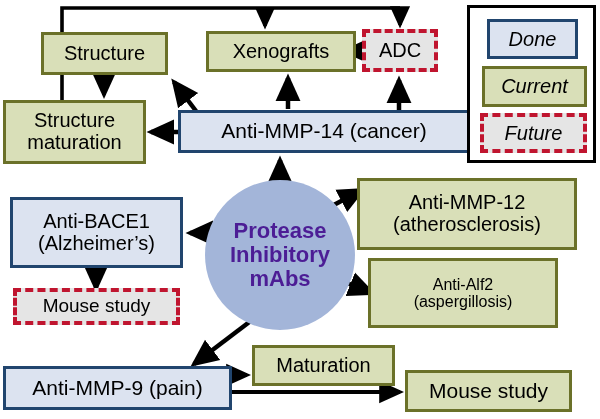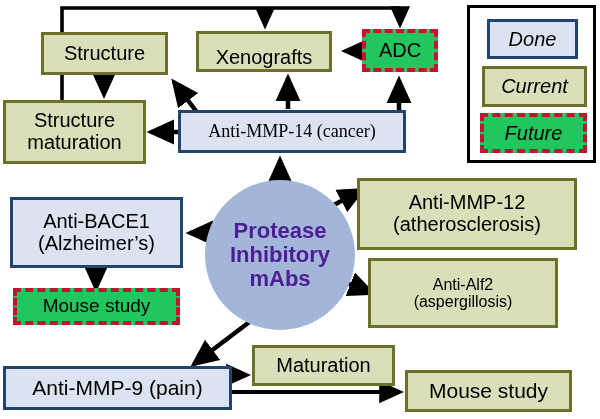--- a/index.html
+++ b/index.html
@@ -42,21 +42,21 @@
   
   .n-current {
     background: #d9dfb8;
     border: 3px solid #6b7129;
   }
   .n-done {
     background: #dce3f0;
     border: 3px solid #21456e;
   }
   .n-future {
-    background: #22c55e;
+    background: #e5e5e5;
     border: 4px dashed #c0152f;
   }
   .n-hub {
     background: #a3b5d9;
     border: none;
     border-radius: 50%;
     font-weight: bold;
     color: #4c1d95;
     justify-content: flex-end;
   }
@@ -122,36 +122,36 @@
 
     <path d="M232,375 L247,375" stroke="#000000" stroke-width="4" fill="none" marker-end="url(#ah)"></path>
 
     <path d="M232,392 L400,392" stroke="#000000" stroke-width="4" fill="none" marker-end="url(#ah)"></path>
   </svg>
 
   <div class="node n-current" style="left:41px; top:32px; width:127px; height:43px; font-size:20px;">
     <span>Structure</span>
   </div>
 
-  <div class="node n-current" style="left:196px; top:31px; width:136px; height:41px; font-size:20px;align-items:flex-end;">
+  <div class="node n-current" style="left:206px; top:31px; width:150px; height:41px; font-size:20px;">
     <span>Xenografts</span>
   </div>
 
   <div class="node n-future" style="left:362px; top:29px; width:76px; height:43px; font-size:20px;">
     <span>ADC</span>
   </div>
 
   <div class="node n-current" style="left:3px; top:100px; width:143px; height:64px; font-size:20px;">
     <span>
       <span style="display:block;">Structure</span>
       <span style="display:block;">maturation</span>
     </span>
   </div>
 
-  <div class="node n-done" style="left:178px; top:110px; width:228px; height:43px; font-size:18px;font-family:Liberation Serif, serif;">
+  <div class="node n-done" style="left:178px; top:110px; width:292px; height:43px; font-size:21px;">
     <span>Anti-MMP-14 (cancer)</span>
   </div>
 
   <div class="node n-hub" style="left:205px; top:180px; width:150px; height:150px; font-size:22px;">
     <span>
       <span style="display:block;">Protease</span>
       <span style="display:block;">Inhibitory</span>
       <span style="display:block;">mAbs</span>
     </span>
   </div>

